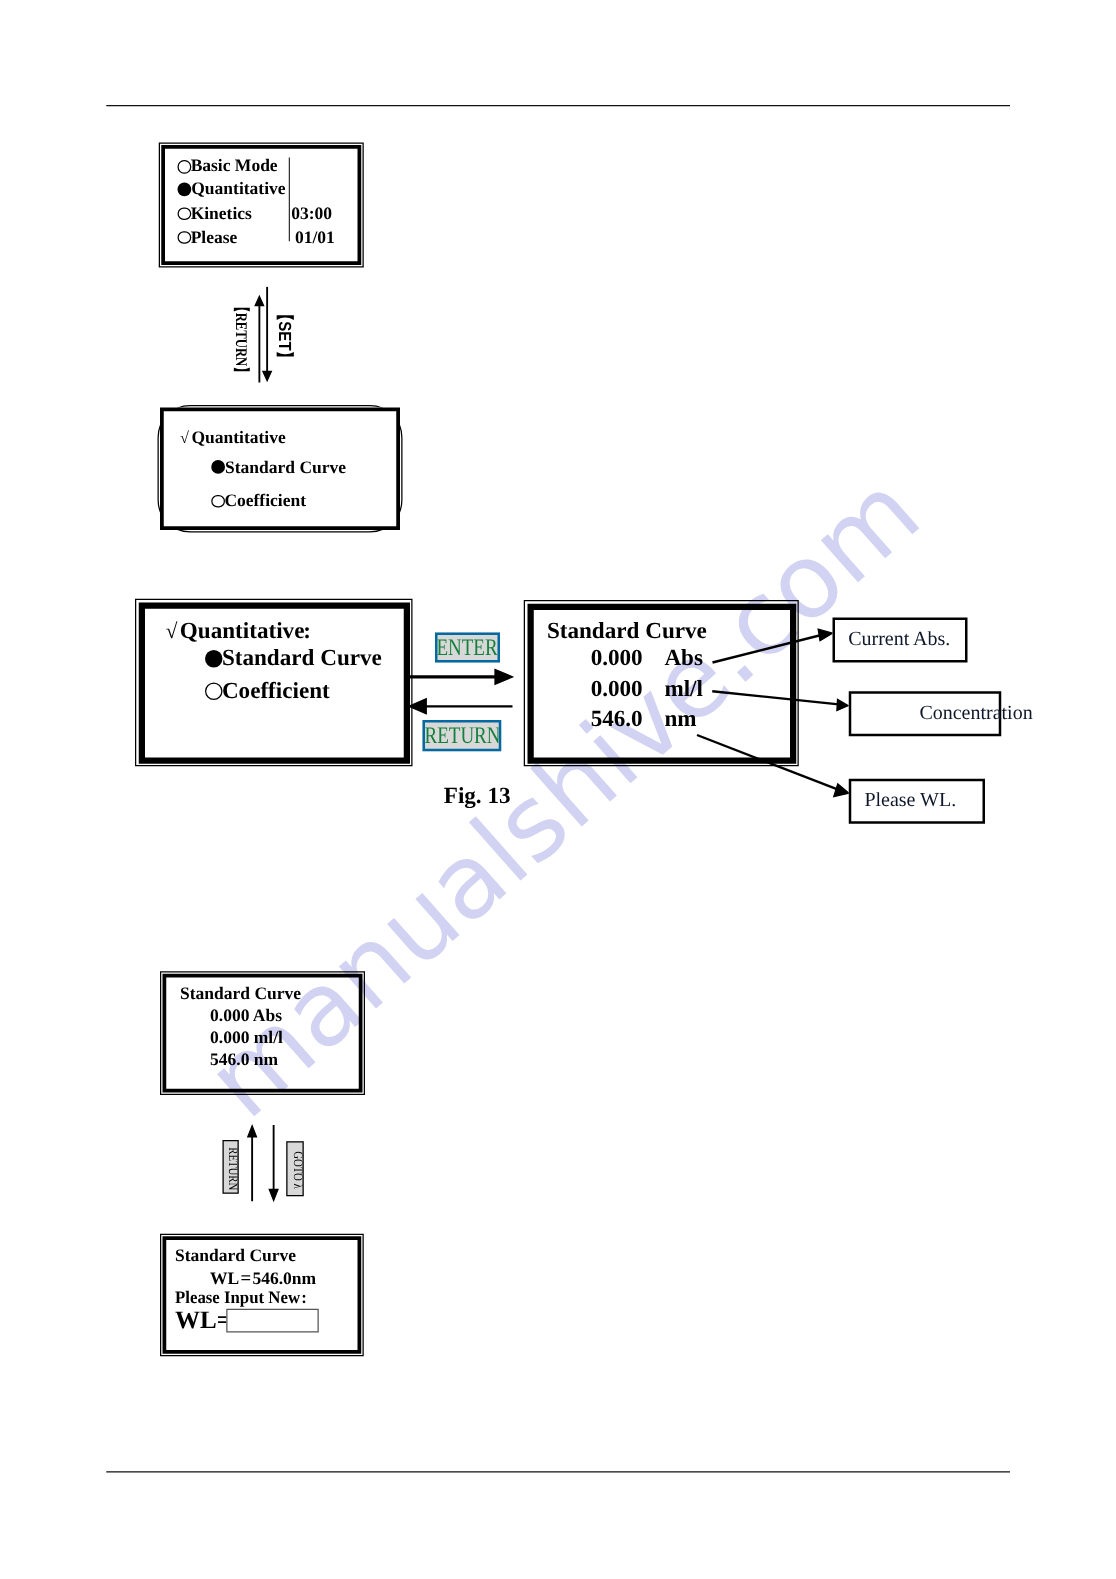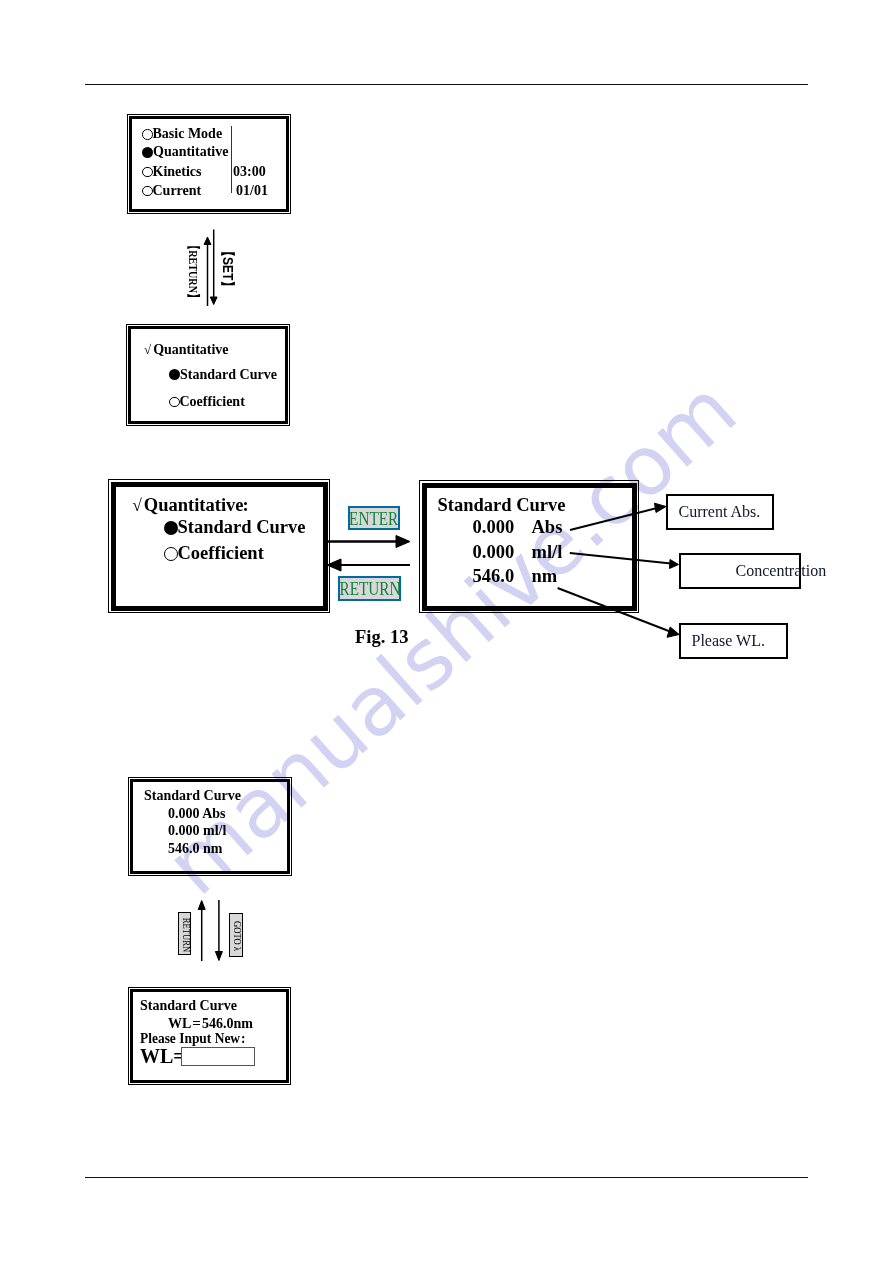--- a/index.html
+++ b/index.html
@@ -58,40 +58,40 @@
       <div class="t" style="left:10px;top:7px;font-size:14px;line-height:15px;">
         <span class="ro"></span><span>Basic Mode</span>
       </div>
       <div class="t" style="left:10px;top:25.3px;font-size:14px;line-height:15px;">
         <span class="rf"></span><span>Quantitative</span>
       </div>
       <div class="t" style="left:10px;top:44.6px;font-size:14px;line-height:15px;">
         <span class="ro"></span><span>Kinetics</span>
       </div>
       <div class="t" style="left:10px;top:63.9px;font-size:14px;line-height:15px;">
-        <span class="ro"></span><span>Current</span>
+        <span class="ro"></span><span>Please</span>
       </div>
       <div style="position:absolute;left:98.5px;top:6.5px;width:1.6px;height:67px;background:#333;"></div>
       <div class="t" style="left:101px;top:44.6px;font-size:14px;line-height:15px;">03:00</div>
       <div class="t" style="left:104px;top:63.9px;font-size:14px;line-height:15px;">01/01</div>
     </div>
   </div>
 
   <svg width="893" height="1263" style="pointer-events:none;">
     <g stroke="#000" fill="#000">
       <line x1="207.5" y1="306" x2="207.5" y2="240" stroke-width="1.5"></line>
       <polygon points="207.5,237 204.1,244.5 210.9,244.5"></polygon>
       <line x1="213.7" y1="229.5" x2="213.7" y2="300" stroke-width="1.5"></line>
       <polygon points="213.7,304.5 210.3,297 217.1,297"></polygon>
     </g>
   </svg>
   <div class="vtxt" style="left:199.5px;top:240px;font-size:13px;font-weight:bold;line-height:13px;transform:rotate(90deg);transform-origin:0 0;"><span style="display:inline-block;transform:scaleX(.78);transform-origin:0 50%;">【RETURN】</span></div>
   <div class="vtxt" style="left:235px;top:245px;font-size:14px;font-weight:bold;line-height:14px;font-family:'Liberation Sans',sans-serif;transform:rotate(90deg);transform-origin:0 0;"><span style="display:inline-block;transform:scaleX(.86);transform-origin:0 50%;">【SET】</span></div>
 
-  <div class="lcd" style="left:126px;top:324px;width:164px;height:102px;">
+  <div class="lcd" style="left:126px;top:324px;width:196px;height:102px;border-radius:26px;">
     <div class="band">
       <div class="t" style="left:13px;top:12.5px;font-size:14px;line-height:15px;"><span style="font-weight:normal;font-size:13px;">√</span><span style="margin-left:2px;">Quantitative</span></div>
       <div class="t" style="left:38px;top:37.5px;font-size:14px;line-height:15px;">
         <span class="rf"></span><span>Standard Curve</span>
       </div>
       <div class="t" style="left:38px;top:64.5px;font-size:14px;line-height:15px;">
         <span class="ro"></span><span>Coefficient</span>
       </div>
     </div>
   </div>

